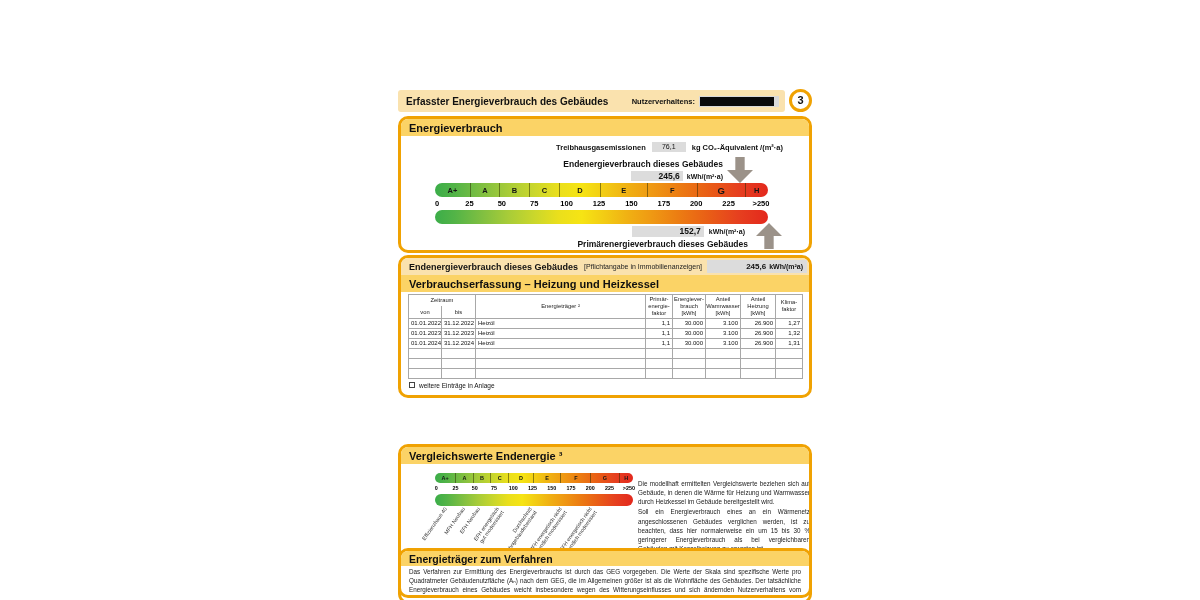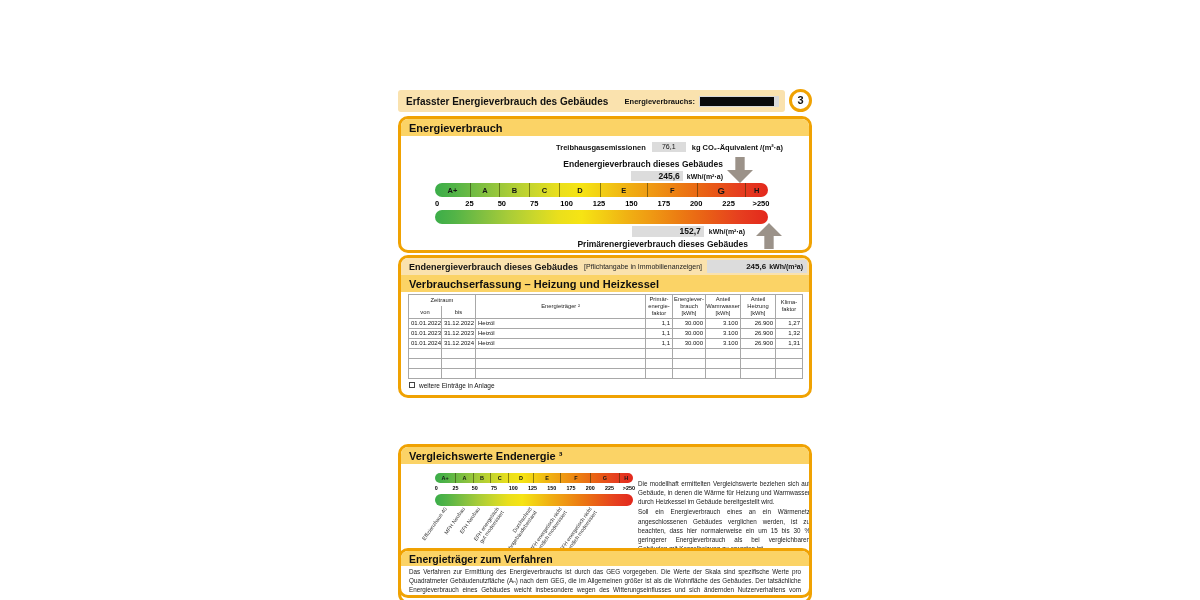--- a/index.html
+++ b/index.html
@@ -132,21 +132,21 @@
 </head>
 <body>
 
 <div class="canvas">
   <div class="panel">
 
 
 
     <div id="section-bar">
       <span class="sb-title">Erfasster Energieverbrauch des Gebäudes</span>
-      <span class="sb-reg">Energieverbrauchs:</span>
+      <span class="sb-reg">Nutzerverhaltens:</span>
       <span class="sb-redact-wrap">
           <span class="sb-redact"></span>
         </span>
     </div>
     <div id="page-circle">3</div>
 
     <div class="obox" id="energy-box">
       <div class="bandhead">Energieverbrauch</div>
       <div id="big-scale">
         <div class="ghg-row">

